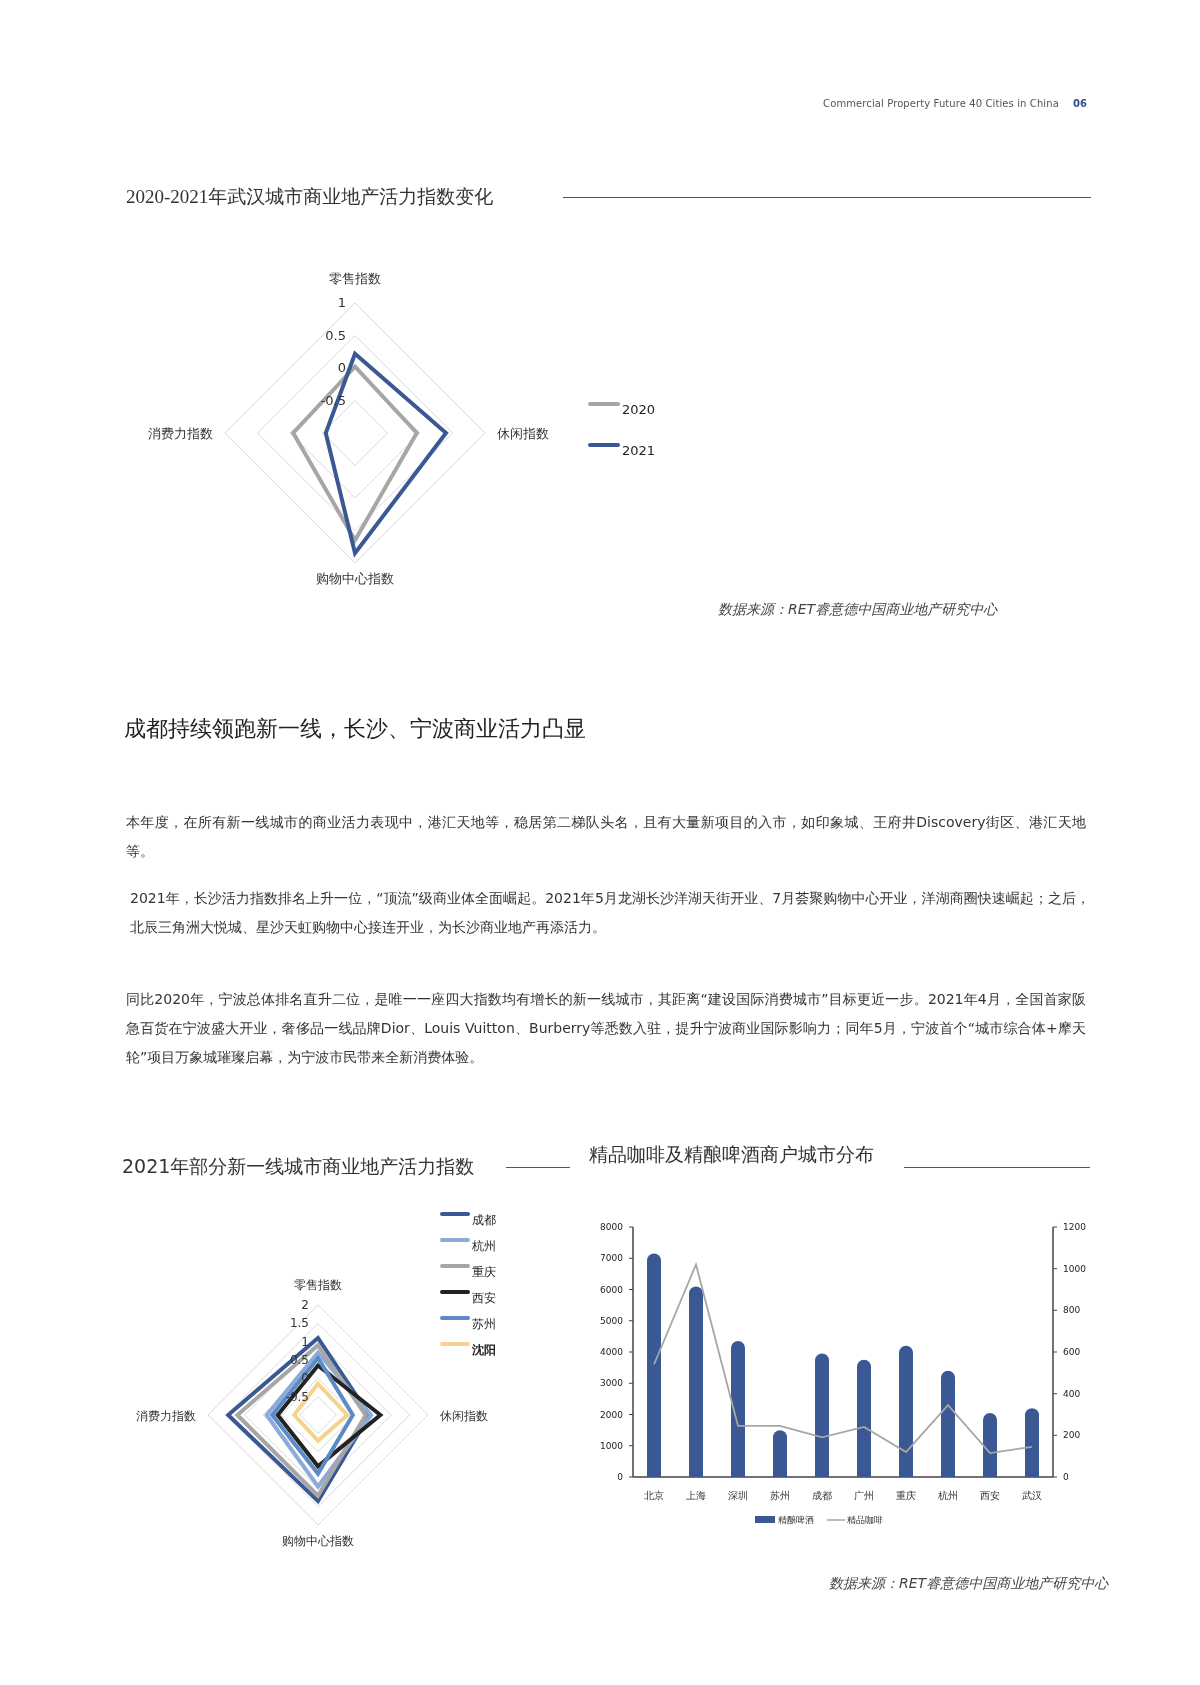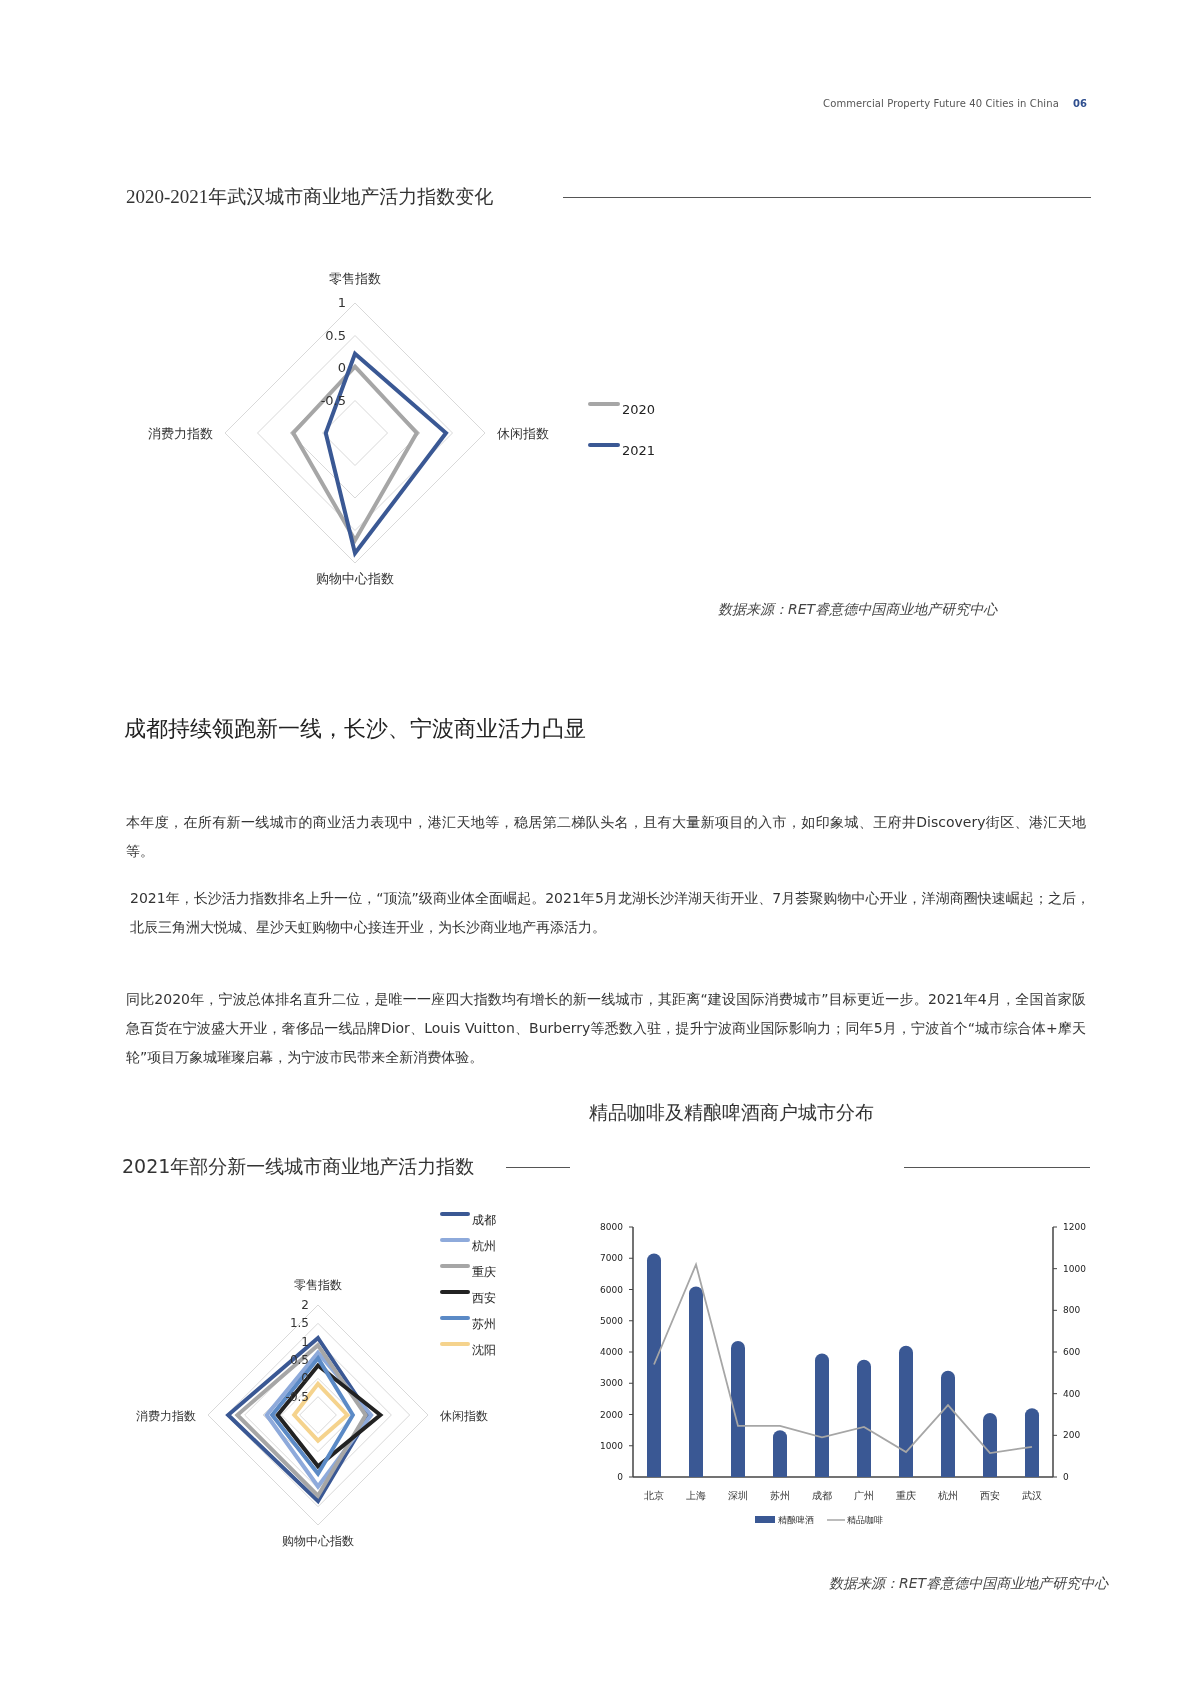--- a/index.html
+++ b/index.html
@@ -56,21 +56,21 @@
 
 <div class="abs src" style="left:718px;top:601px;">数据来源：RET睿意德中国商业地产研究中心</div>
 
 <div class="abs h2">成都持续领跑新一线，长沙、宁波商业活力凸显</div>
 <p class="abs para" style="top:808px;margin:0;">本年度，在所有新一线城市的商业活力表现中，港汇天地等，稳居第二梯队头名，且有大量新项目的入市，如印象城、王府井Discovery街区、港汇天地等。</p>
 <p class="abs para" style="top:880px;margin:4px;">2021年，长沙活力指数排名上升一位，“顶流”级商业体全面崛起。2021年5月龙湖长沙洋湖天街开业、7月荟聚购物中心开业，洋湖商圈快速崛起；之后，北辰三角洲大悦城、星沙天虹购物中心接连开业，为长沙商业地产再添活力。</p>
 <p class="abs para" style="top:985px;margin:0;">同比2020年，宁波总体排名直升二位，是唯一一座四大指数均有增长的新一线城市，其距离“建设国际消费城市”目标更近一步。2021年4月，全国首家阪急百货在宁波盛大开业，奢侈品一线品牌Dior、Louis Vuitton、Burberry等悉数入驻，提升宁波商业国际影响力；同年5月，宁波首个“城市综合体+摩天轮”项目万象城璀璨启幕，为宁波市民带来全新消费体验。</p>
 
 <div class="abs sec-title" style="left:122px;top:1154px;">2021年部分新一线城市商业地产活力指数</div>
 <div class="abs rule" style="left:506px;top:1167px;width:64px;"></div>
-<div class="abs sec-title" style="left:589px;top:1100px;">精品咖啡及精酿啤酒商户城市分布</div>
+<div class="abs sec-title" style="left:589px;top:1142px;">精品咖啡及精酿啤酒商户城市分布</div>
 <div class="abs rule" style="left:904px;top:1167px;width:186px;"></div>
 
 <svg class="abs" style="left:115px;top:1265px;" width="400" height="290" id="radar2">
     <polygon points="203,40 313,150 203,260 93,150" fill="none" stroke="#d9d9d9" stroke-width="1"></polygon>
     <polygon points="203,58.33333333333333 294.6666666666667,150 203,241.66666666666669 111.33333333333333,150" fill="none" stroke="#d9d9d9" stroke-width="1"></polygon>
     <polygon points="203,76.66666666666667 276.3333333333333,150 203,223.33333333333331 129.66666666666669,150" fill="none" stroke="#d9d9d9" stroke-width="1"></polygon>
     <polygon points="203,95 258,150 203,205 148,150" fill="none" stroke="#d9d9d9" stroke-width="1"></polygon>
     <polygon points="203,113.33333333333334 239.66666666666666,150 203,186.66666666666666 166.33333333333334,150" fill="none" stroke="#d9d9d9" stroke-width="1"></polygon>
     <polygon points="203,131.66666666666666 221.33333333333334,150 203,168.33333333333334 184.66666666666666,150" fill="none" stroke="#d9d9d9" stroke-width="1"></polygon>
     <polygon points="203,72.99999999999999 254.33333333333331,150 203,236.16666666666669 113.16666666666666,150" fill="none" stroke="#3a5894" stroke-width="4" stroke-linejoin="miter"></polygon>
@@ -105,21 +105,21 @@
       <span>重庆</span>
     </div>
     <div class="legend-item" style="margin-bottom: 9px; font-size: 12px;">
       <span class="legend-line" style="background: rgb(34, 34, 34); width: 30px;"></span>
       <span>西安</span>
     </div>
     <div class="legend-item" style="margin-bottom: 9px; font-size: 12px;">
       <span class="legend-line" style="background: rgb(91, 138, 198); width: 30px;"></span>
       <span>苏州</span>
     </div>
-    <div class="legend-item" style="margin-bottom: 9px; font-size: 12px;">
+    <div class="legend-item" style="margin-bottom: 9px; font-size: 12px; font-weight: bold;">
       <span class="legend-line" style="background: rgb(245, 211, 141); width: 30px;"></span>
       <span>沈阳</span>
     </div>
   </div>
 
 <svg class="abs" style="left:585px;top:1215px;" width="510" height="320" id="combo">
     <line x1="48" y1="12" x2="48" y2="262" stroke="#444" stroke-width="1.5"></line>
     <line x1="468" y1="12" x2="468" y2="262" stroke="#444" stroke-width="1.5"></line>
     <line x1="48" y1="262" x2="468" y2="262" stroke="#444" stroke-width="1.5"></line>
     <line x1="44" y1="12" x2="48" y2="12" stroke="#444"></line>

